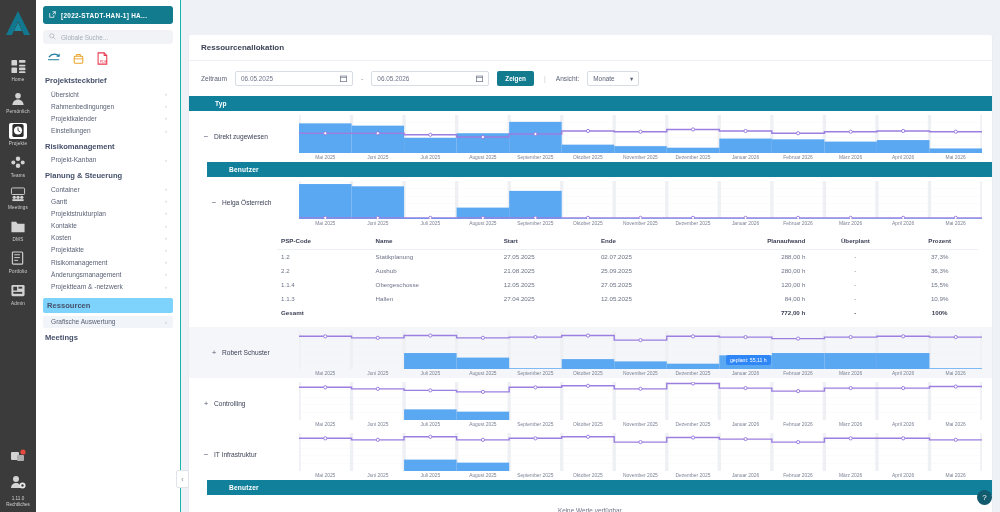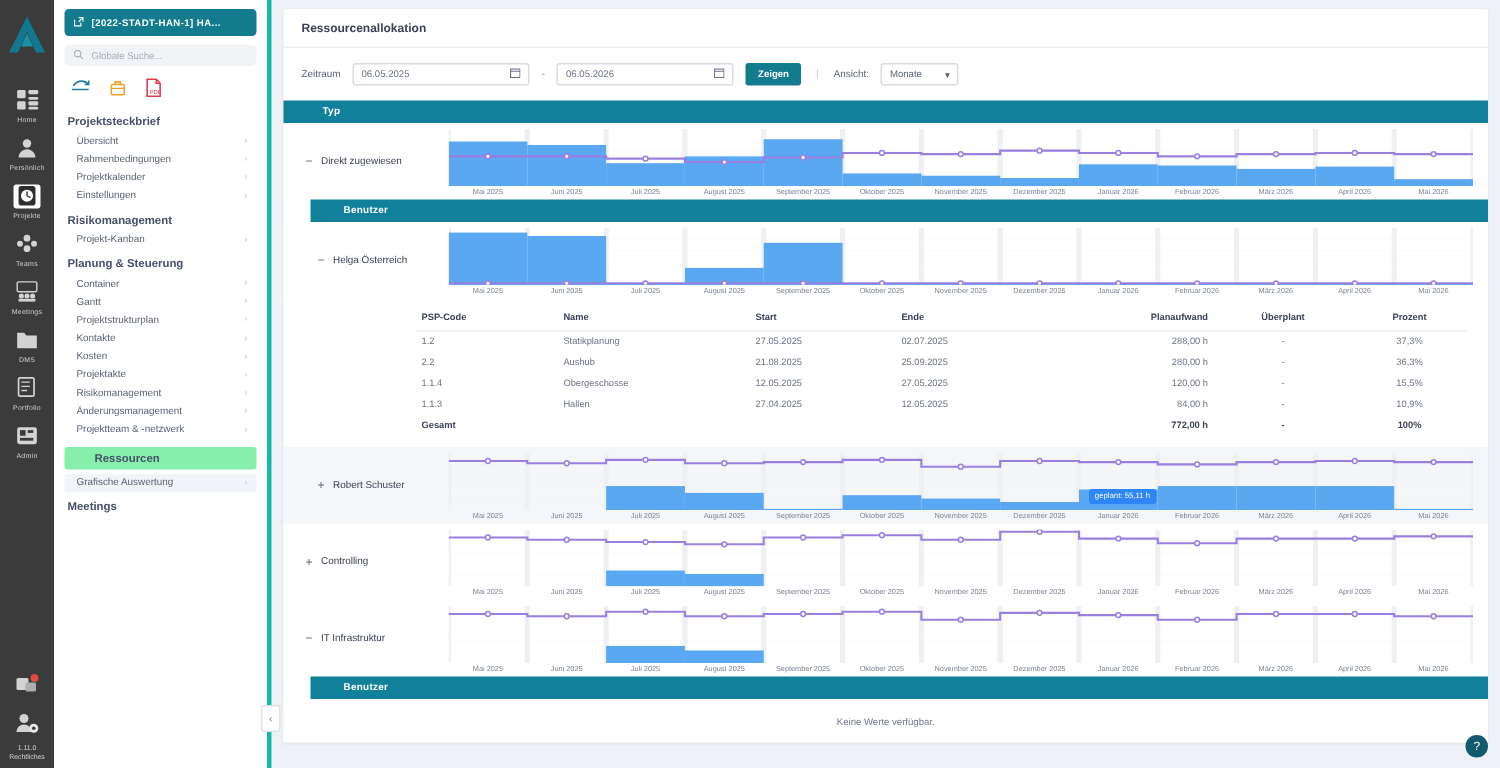--- a/index.html
+++ b/index.html
@@ -20,52 +20,52 @@
   }
   .logo { width:28px; height:30px; margin:2px 0 16px 0; display:flex; align-items:center; justify-content:center; }
   .rail-item { width:36px; padding:5px 0 3px 0; text-align:center; cursor:pointer; }
   .rail-item .gl { display:block; width:18px; height:16px; margin:0 auto 2px; position:relative; }
   .rail-item.active .gl { background:#fff; border-radius:2px; }
   .rail-lbl { font-size:4.6px; letter-spacing:.2px; color:#d2d2d2; display:block; line-height:6px; }
   .rail-bottom { position:absolute; bottom:4px; width:36px; text-align:center; }
   .ver { font-size:4.6px; line-height:6px; color:#d2d2d2; }
 
   
-  .sidebar { width:145px; background:#fff; flex:none; padding:6px 7px 0 7px; position:relative; border-right:3px solid #14b8a6; }
+  .sidebar { width:145px; background:#fff; flex:none; padding:6px 7px 0 7px; position:relative; border-right:1px solid #14b8a6; }
   .proj-btn {
     background:#127b8e; color:#fff; border-radius:3px; height:18px;
     display:flex; align-items:center; gap:5px; padding:0 6px;
     font-size:6.4px; font-weight:bold; letter-spacing:.3px; cursor:pointer;
   }
   .proj-btn .ext { font-size:7px; }
   .search {
     margin-top:6px; background:#f1f3f6; border-radius:3px; height:14px;
     display:flex; align-items:center; gap:5px; padding:0 6px; color:#a7adba; font-size:6.4px;
   }
   .quick { display:flex; gap:11px; padding:8px 4px 4px 4px; }
   .quick span { cursor:pointer; font-size:13px; line-height:13px; }
   .sec-title { font-size:7.6px; font-weight:bold; color:#46506a; margin:5px 0 3px 2px; }
-  .sec-title.box { background:#86efac; border-radius:2px; padding:3px 20px; margin-left:0; }
+  .sec-title.box { background:#7dd3fc; border-radius:2px; padding:3px 4px; margin-left:0; }
   .nav-item {
     display:flex; align-items:center; justify-content:space-between;
     font-size:6.6px; color:#5a6276; padding:2.6px 6px 2.6px 8px; cursor:pointer; border-radius:2px;
   }
   .nav-item.sel { background:#f1f4f8; }
   .nav-item .chev { color:#b6bcc8; font-size:6px; }
   .collapse-handle {
     position:absolute; right:-9px; bottom:24px; width:13px; height:18px;
     background:#fff; border:1px solid #e0e3e9; border-radius:2px;
     display:flex; align-items:center; justify-content:center;
     font-size:7px; color:#7b8496; cursor:pointer; z-index:5;
   }
 
   
   .main { flex:1; padding:6px 8px 0 8px; overflow:hidden; }
   .card { background:#fff; border-radius:2px; box-shadow:0 1px 2px rgba(0,0,0,.07); }
-  .card-head { padding:8px 12px; font-size:8px; font-weight:bold; color:#3c4257; border-bottom:1px solid #eceff3; }
+  .card-head { padding:8px 12px; font-size:8px; font-weight:bold; color:#3c4257; border-bottom:1px solid #eceff3;margin-top:29px; }
   .filters { display:flex; align-items:center; gap:8px; padding:10px 12px; font-size:7px; }
   .f-lbl { color:#5a6276; font-size:6.6px; }
   .date-in {
     border:1px solid #d8dce3; border-radius:2px; height:15px; width:118px;
     display:flex; align-items:center; justify-content:space-between;
     padding:0 5px; color:#6c7387; font-size:6.4px; cursor:pointer; background:#fff;
   }
   .dash { color:#8b92a3; }
   .btn-show {
     background:#127b8e; color:#fff; border:none; border-radius:2px;

